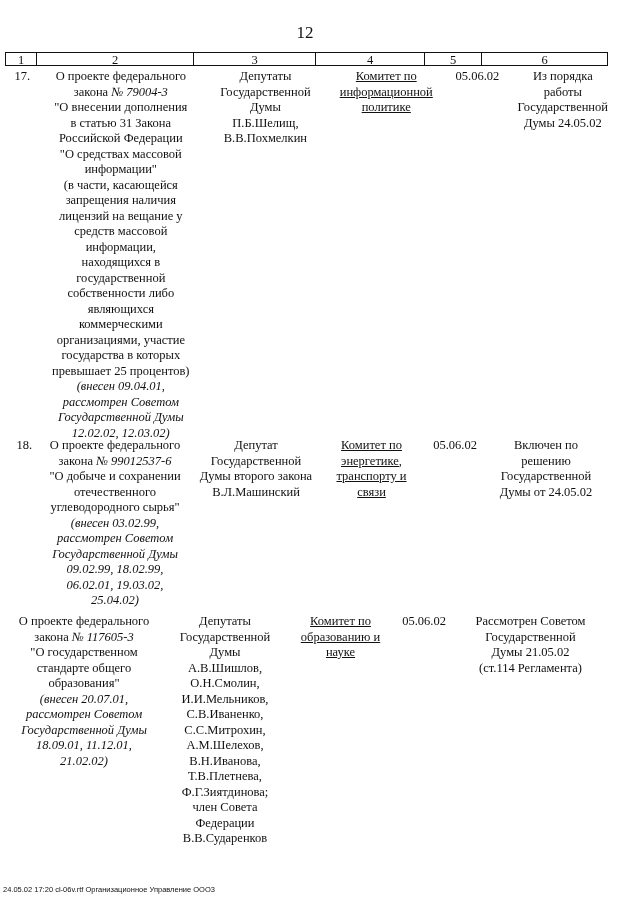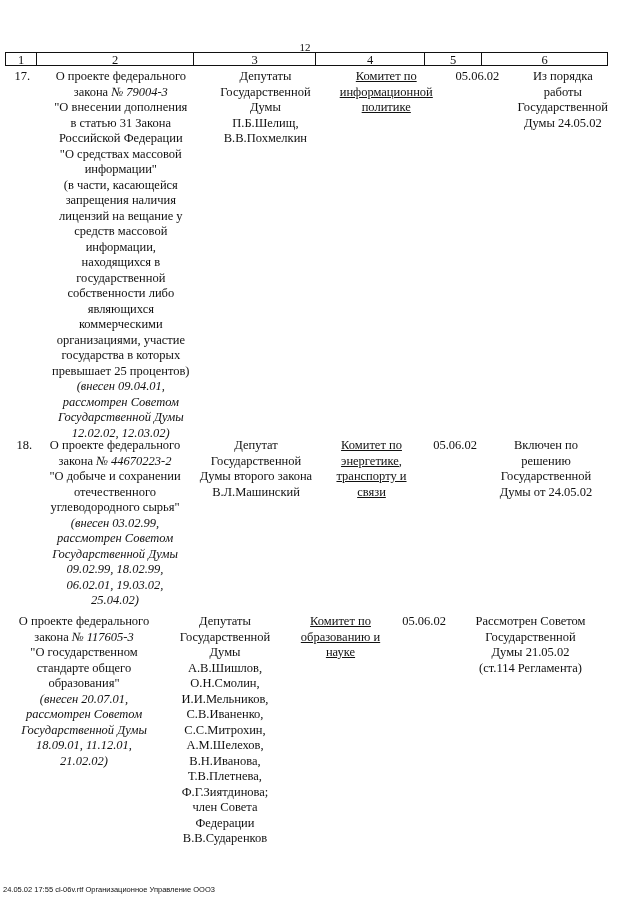--- a/index.html
+++ b/index.html
@@ -1,18 +1,18 @@
 <!DOCTYPE html>
 <html><head>
 <meta charset="utf-8">
 <style>
   html, body { margin:0; padding:0; background:#ffffff; }
   body { width:640px; height:900px; position:relative; overflow:hidden;
          font-family:"Liberation Serif","DejaVu Serif",serif; color:#111; }
-  .page-num { position:absolute; top:41px; left:0; width:610px; text-align:center; font-size:11px; }
+  .page-num { position:absolute; top:23px; left:0; width:610px; text-align:center; font-size:17px; }
   .hdr { position:absolute; top:52px; left:5px; width:603px; height:14px;
          border:1px solid #111; display:flex; font-size:12.5px; line-height:14px; box-sizing:border-box; }
   .hdr div { text-align:center; border-right:1px solid #111; box-sizing:border-box; }
   .hdr div:last-child { border-right:none; }
   .c1 { width:31px; } .c2 { width:157px; } .c3 { width:122px; }
   .c4 { width:109px; } .c5 { width:57px; } .c6 { flex:1; }
   .row { position:absolute; left:5px; width:603px; display:flex; font-size:12.5px; line-height:15.5px; }
   .row .cell { box-sizing:border-box; white-space:pre-line;text-align:center; }
   .row .n { width:31px; text-align:right; padding-right:4px; }
   .row .t { width:157px; padding-left:1px; }
@@ -73,21 +73,21 @@
 политике</div>
   <div class="cell d">05.06.02</div>
   <div class="cell s">Из порядка работы
 Государственной
 Думы 24.05.02</div>
 </div>
 
 <div class="row" style="top:438px;">
   <div class="cell n">18.</div>
   <div class="cell t"><span>О проекте федерального
-закона </span><span class="it">№ 44670223-2</span><span>
+закона </span><span class="it">№ 99012537-6</span><span>
 "О добыче и сохранении
 отечественного
 углеводородного сырья"</span>
 <span class="it">(внесен 03.02.99,
 рассмотрен Советом
 Государственной Думы
 09.02.99, 18.02.99,
 06.02.01, 19.03.02,
 25.04.02)</span></div>
   <div class="cell a">Депутат
@@ -134,13 +134,13 @@
   <div class="cell k">Комитет по
 образованию и
 науке</div>
   <div class="cell d">05.06.02</div>
   <div class="cell s">Рассмотрен Советом
 Государственной
 Думы 21.05.02
 (ст.114 Регламента)</div>
 </div>
 
-<div class="footer">24.05.02 17:55  cl-06v.rtf   Организационное Управление  ООО3</div>
+<div class="footer">24.05.02 17:20  cl-06v.rtf   Организационное Управление  ООО3</div>
 
 </body></html>

